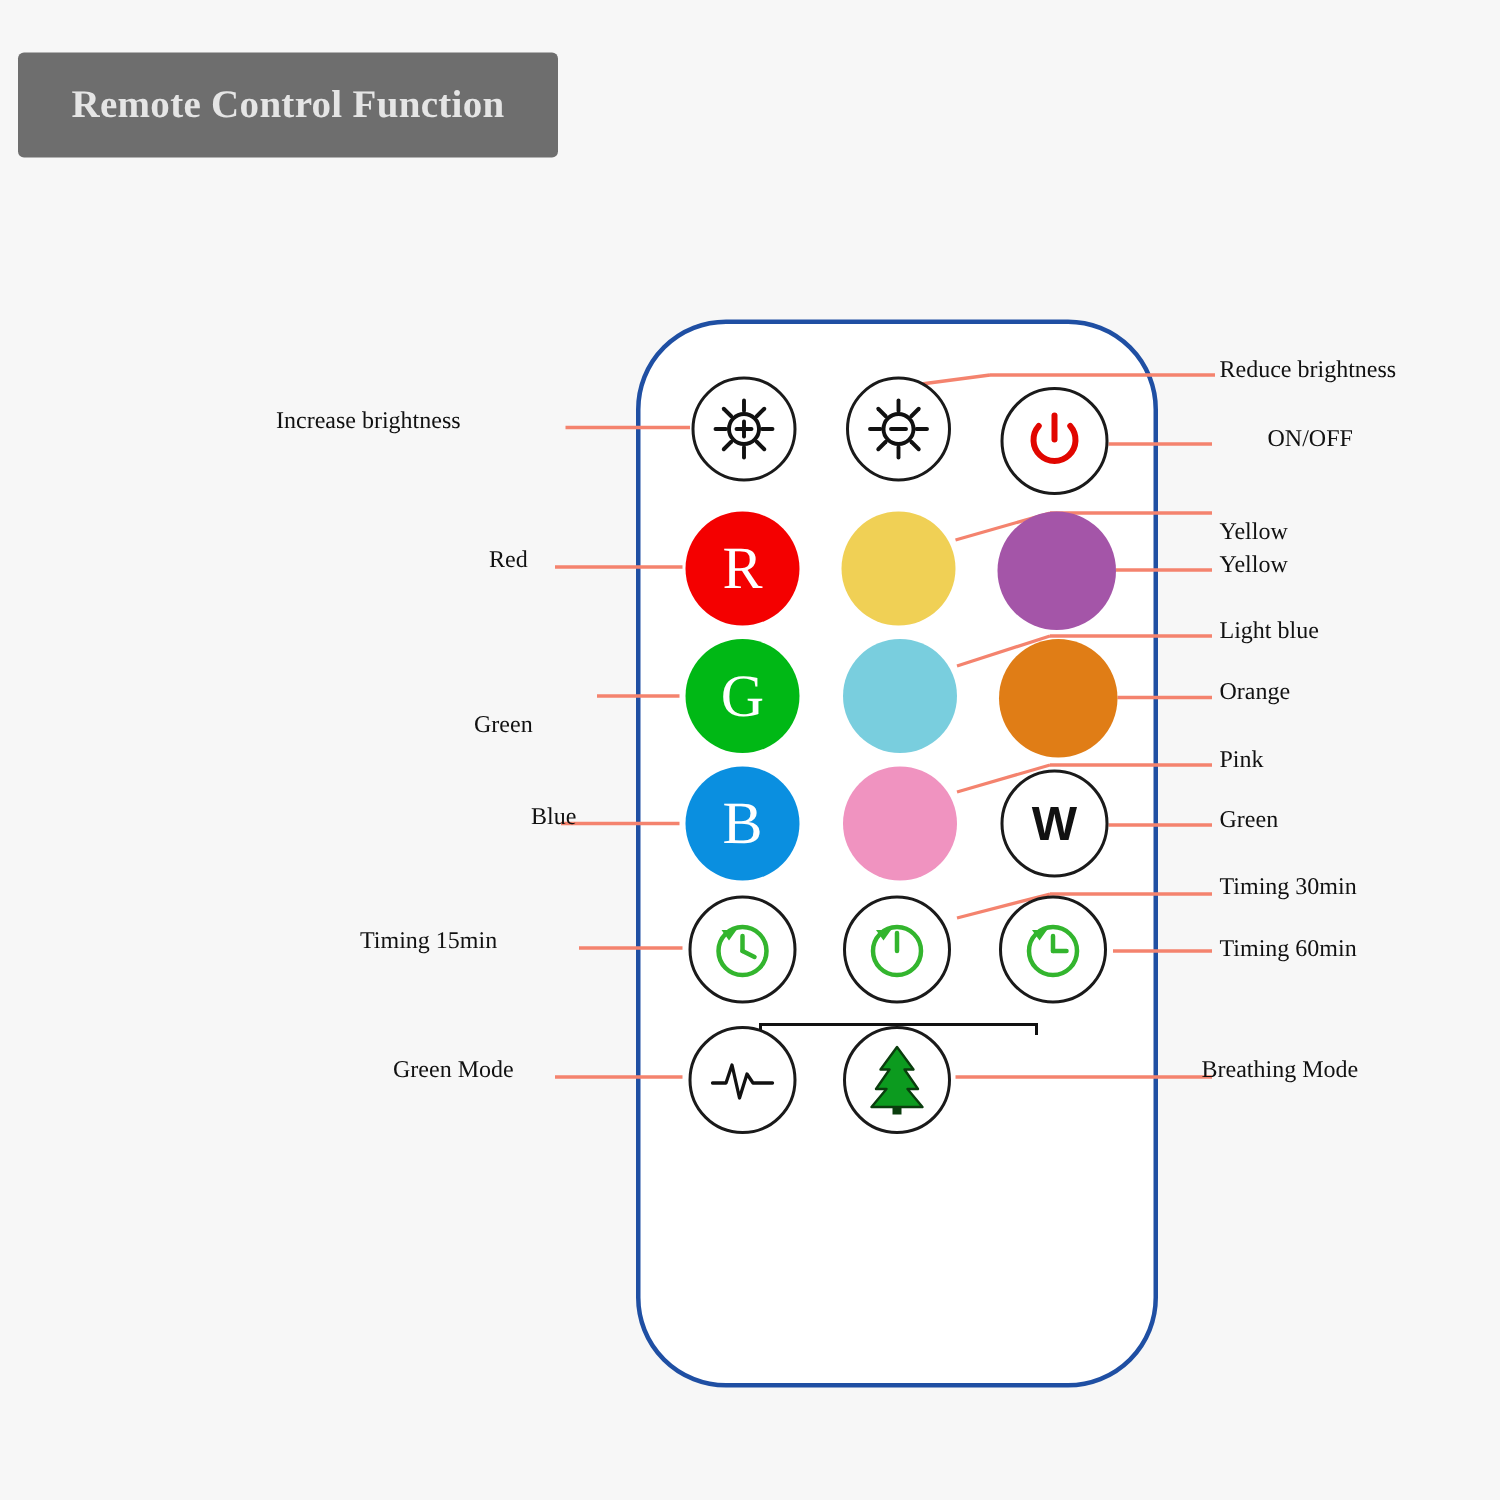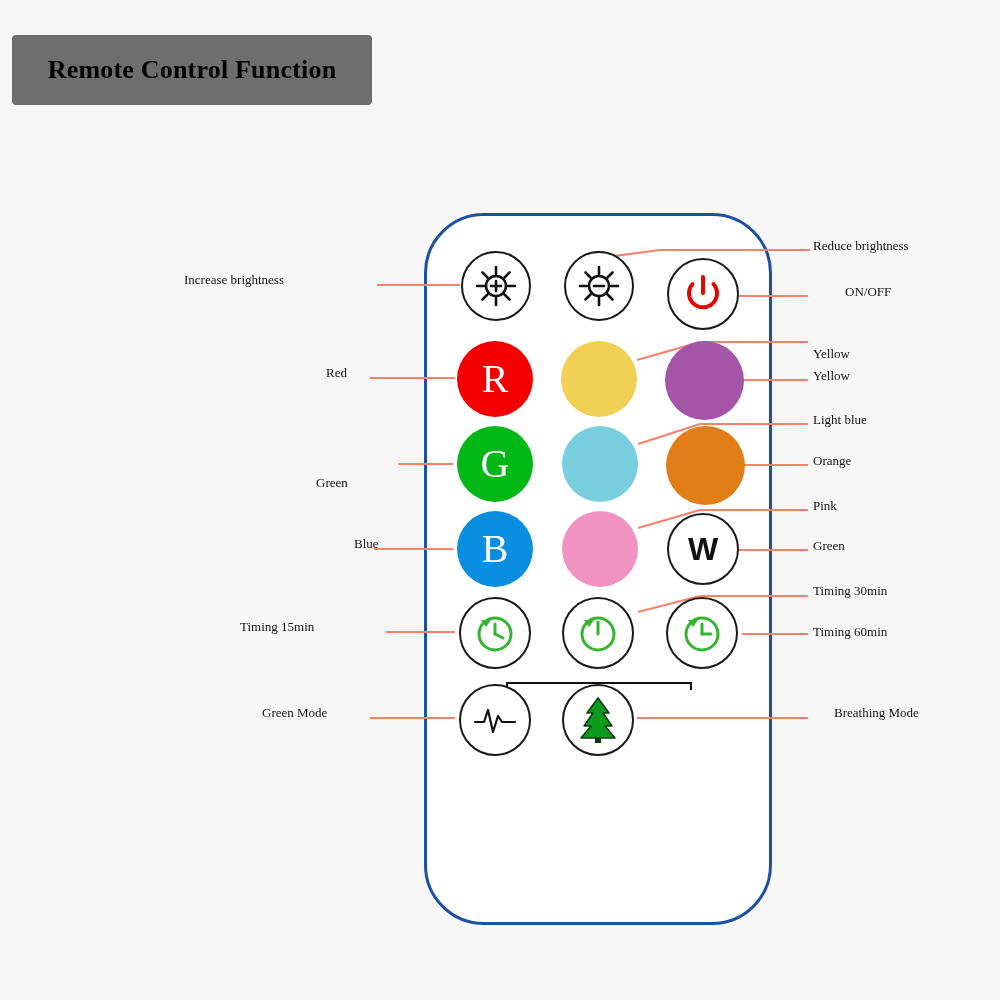--- a/index.html
+++ b/index.html
@@ -22,21 +22,21 @@
     top: 35px;
     width: 360px;
     height: 70px;
     background: #6e6e6e;
     border-radius: 4px;
     display: flex;
     align-items: center;
     justify-content: center;
   }
   #title-banner .title-text {
-    color: #000000;
+    color: #e5e5e5;
     font-size: 26px;
     font-weight: bold;
     font-family: "Liberation Serif", serif;
     letter-spacing: 0.2px;
   }
 
   
   #remote-body {
     position: absolute;
     left: 424px;
@@ -74,21 +74,21 @@
     font-size: 32px;
     font-family: "Liberation Sans", sans-serif;
     font-weight: bold;
     line-height: 1;
   }
 
   
   .lbl {
     position: absolute;
     font-family: "Liberation Serif", serif;
-    font-size: 13px;
+    font-size: 16px;
     color: #111111;
     white-space: nowrap;
   }
   .lbl-right { text-align: left; }
   .lbl-left  { text-align: right; }
 
   
   #leaders {
     position: absolute;
     left: 0; top: 0;
@@ -276,13 +276,13 @@
 <div class="lbl lbl-left" style="left:316px; top:451px;margin-top:24px;">Green</div>
 <div class="lbl lbl-right" style="left:813px; top:412px;">Light blue</div>
 <div class="lbl lbl-right" style="left:813px; top:453px;">Orange</div>
 <div class="lbl lbl-left" style="left:322px; top:536px;margin-left:32px;">Blue</div>
 <div class="lbl lbl-right" style="left:813px; top:498px;">Pink</div>
 <div class="lbl lbl-right" style="left:813px; top:538px;">Green</div>
 <div class="lbl lbl-left" style="left:240px; top:619px;">Timing 15min</div>
 <div class="lbl lbl-right" style="left:813px; top:583px;">Timing 30min</div>
 <div class="lbl lbl-right" style="left:813px; top:624px;">Timing 60min</div>
 <div class="lbl lbl-left" style="left:262px; top:705px;">Green Mode</div>
-<div class="lbl lbl-right" style="left:834px; top:705px;">Breathing Mode</div>
+<div class="lbl lbl-right" style="left:801px; top:705px;">Breathing Mode</div>
 
 </body></html>

